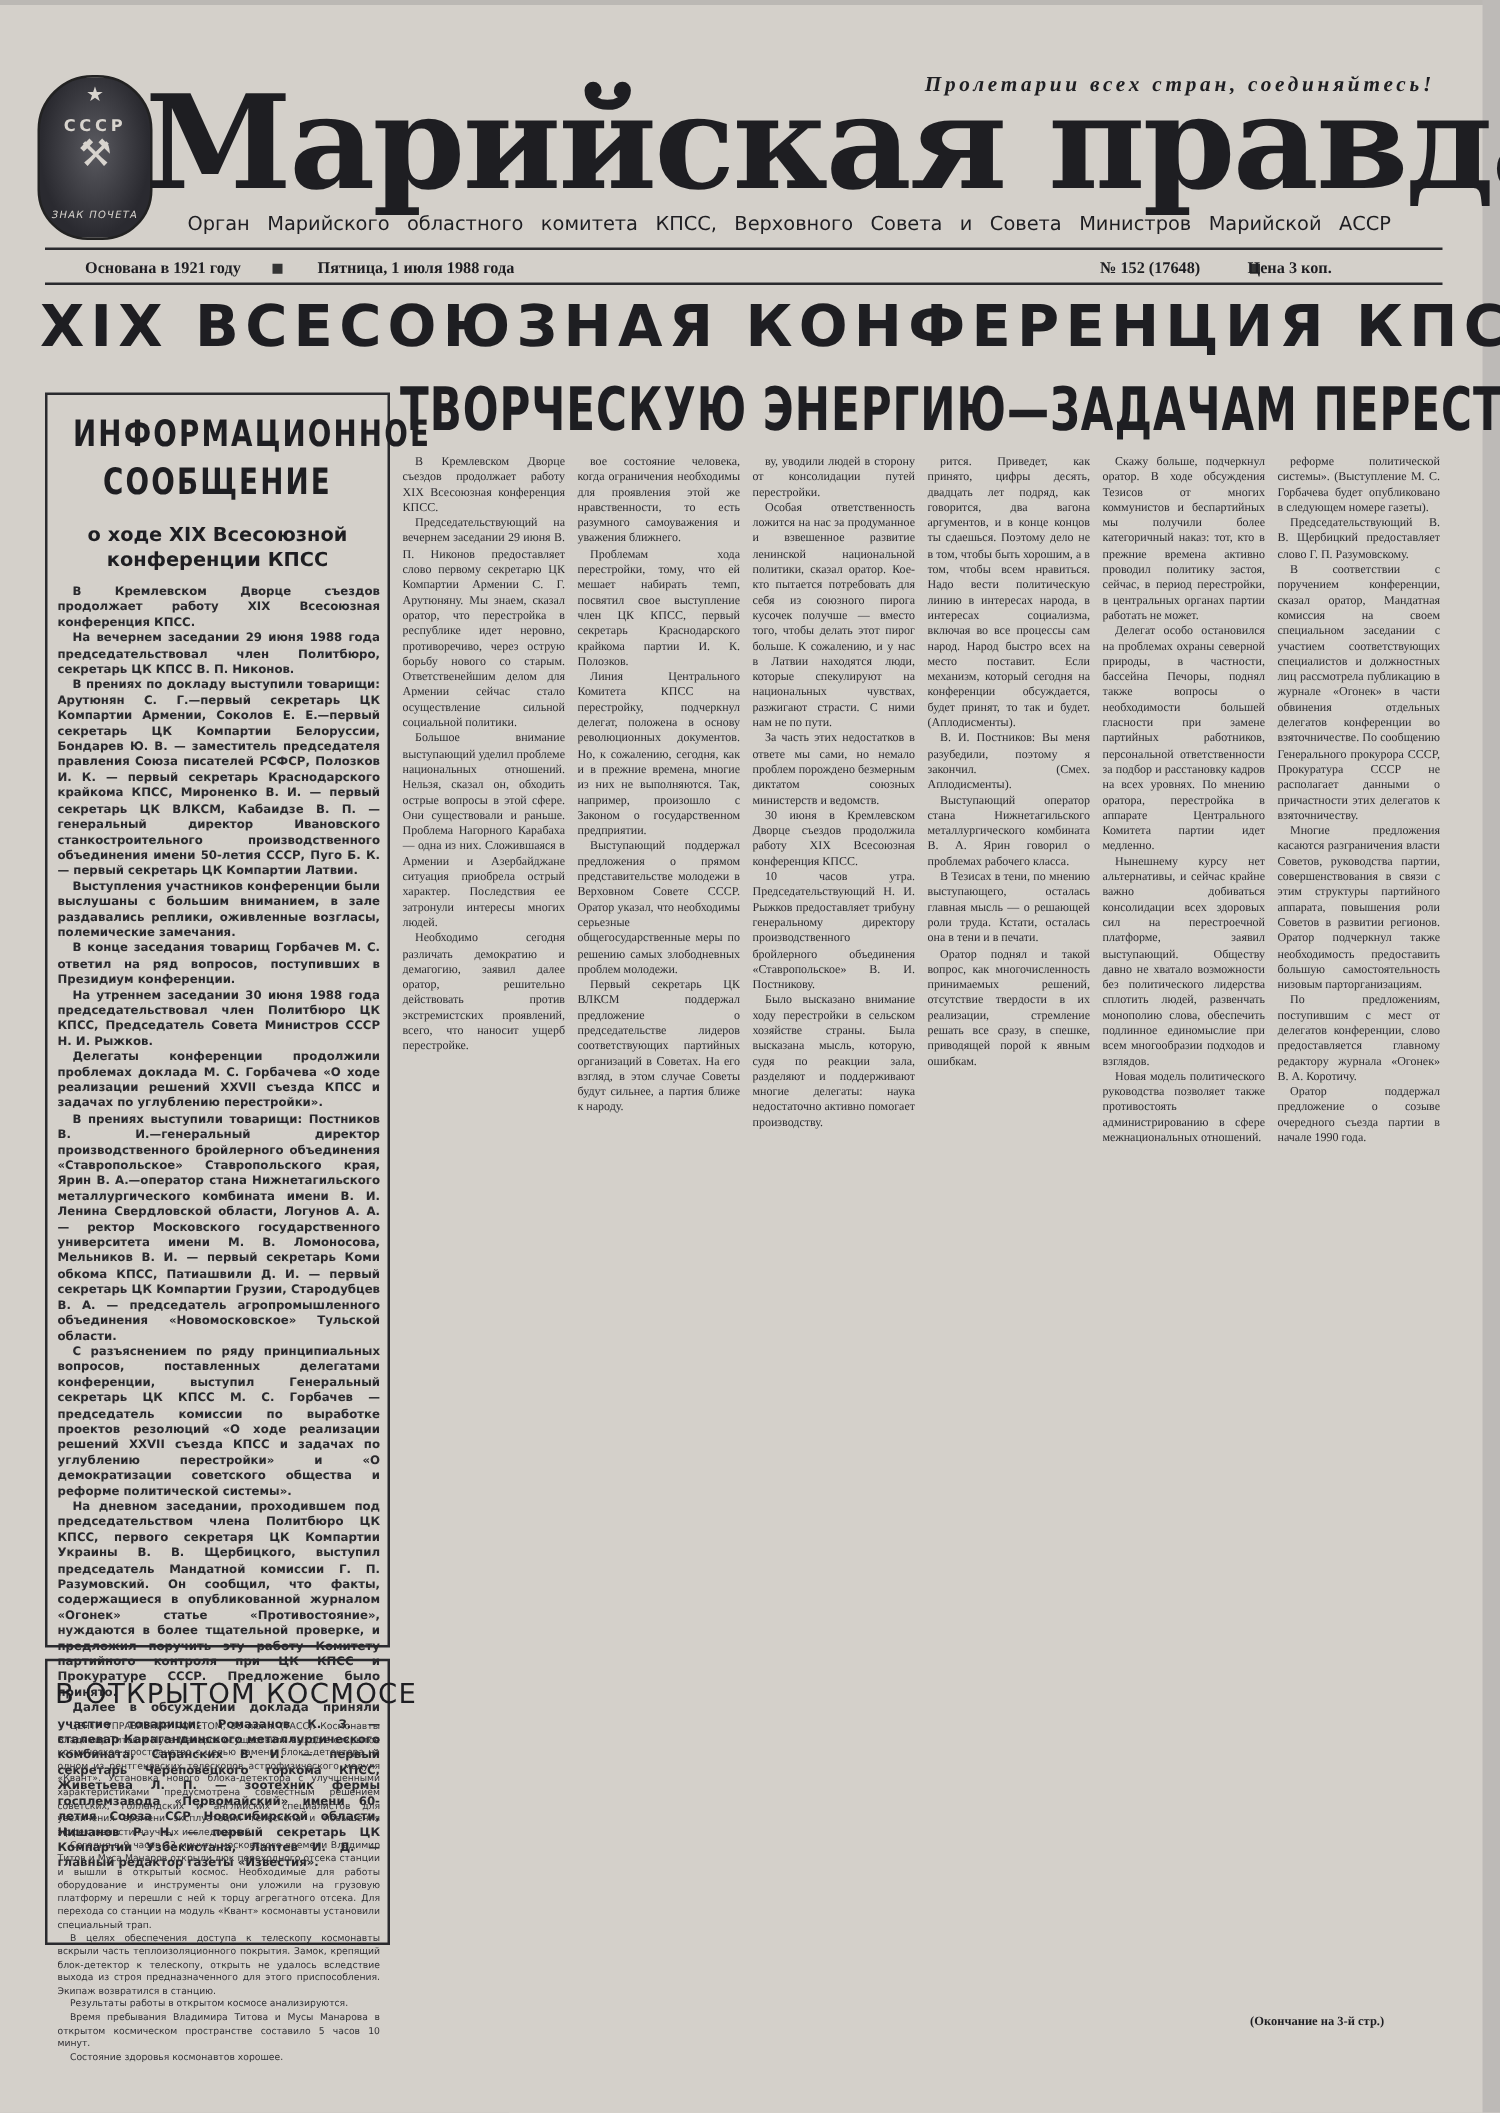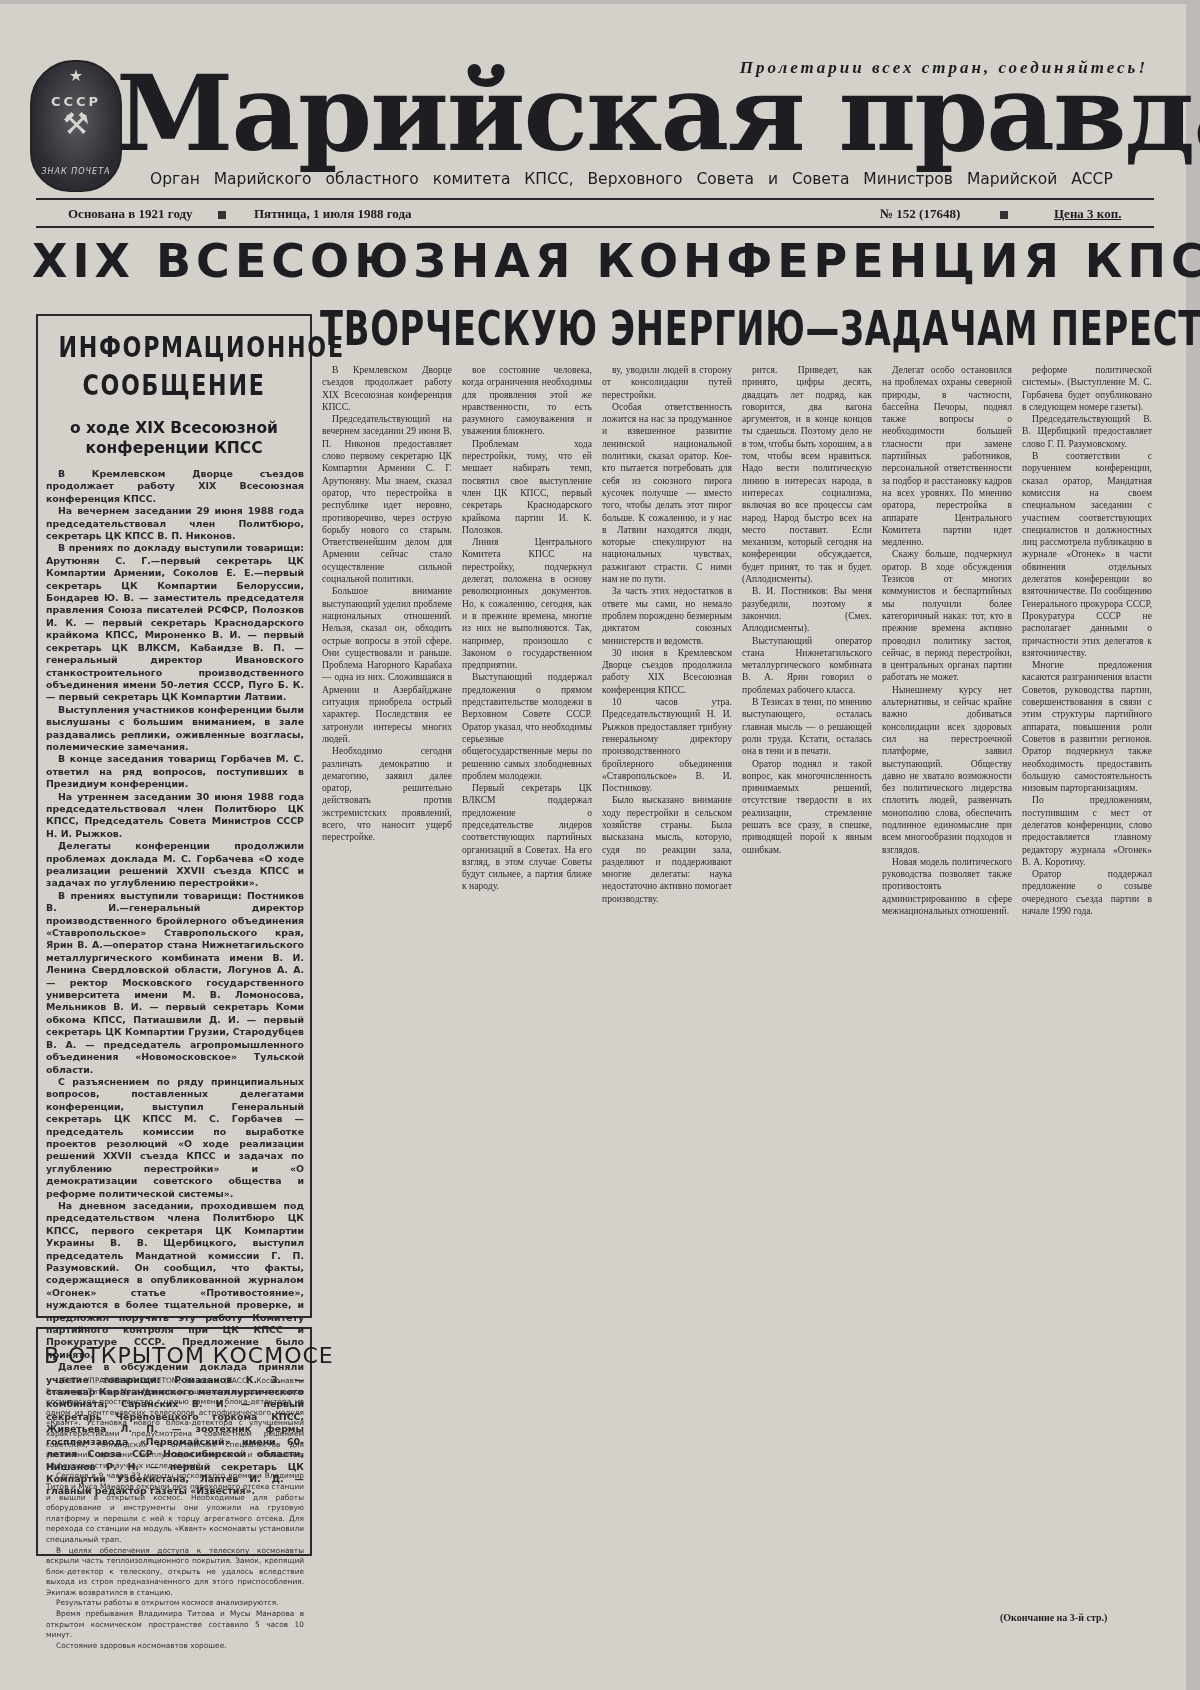--- a/index.html
+++ b/index.html
@@ -122,21 +122,21 @@
   <div class="slogan">Пролетарии всех стран, соединяйтесь!</div>
   <div class="title">Марийская правда</div>
   <div class="organ">Орган Марийского областного комитета КПСС, Верховного Совета и Совета Министров Марийской АССР</div>
 
   <div class="rule" style="left:36px; top:198px; width:1118px;"></div>
   <div class="dateline" style="left:48px;margin-left:20px;">Основана в 1921 году</div>
   <span class="sq" style="position:absolute; left:218px; top:211px;"></span>
   <div class="dateline" style="left:254px;">Пятница, 1 июля 1988 года</div>
   <div class="dateline" style="left:880px;">№ 152 (17648)</div>
   <span class="sq" style="position:absolute; left:1000px; top:211px;"></span>
-  <div class="dateline" style="left:1054px;text-decoration:underline;">Цена 3 коп.</div>
+  <div class="dateline" style="left:998px;">Цена 3 коп.</div>
   <div class="rule" style="left:36px; top:226px; width:1118px;"></div>
 
   <div class="banner">XIX ВСЕСОЮЗНАЯ КОНФЕРЕНЦИЯ КПСС</div>
 
   <div class="infobox">
     <div class="info-h1">ИНФОРМАЦИОННОЕ СООБЩЕНИЕ</div>
     <div class="info-h2">о ходе XIX Всесоюзной конференции КПСС</div>
     <div class="info-body">
       <p>В Кремлевском Дворце съездов продолжает работу XIX Всесоюзная конференция КПСС.</p>
       <p>На вечернем заседании 29 июня 1988 года председательствовал член Политбюро, секретарь ЦК КПСС В. П. Никонов.</p>
@@ -189,22 +189,22 @@
       <p>Было высказано внимание ходу перестройки в сельском хозяйстве страны. Была высказана мысль, которую, судя по реакции зала, разделяют и поддерживают многие делегаты: наука недостаточно активно помогает производству.</p>
     </div>
     <div class="col">
       <p>рится. Приведет, как принято, цифры десять, двадцать лет подряд, как говорится, два вагона аргументов, и в конце концов ты сдаешься. Поэтому дело не в том, чтобы быть хорошим, а в том, чтобы всем нравиться. Надо вести политическую линию в интересах народа, в интересах социализма, включая во все процессы сам народ. Народ быстро всех на место поставит. Если механизм, который сегодня на конференции обсуждается, будет принят, то так и будет. (Аплодисменты).</p>
       <p>В. И. Постников: Вы меня разубедили, поэтому я закончил. (Смех. Аплодисменты).</p>
       <p>Выступающий оператор стана Нижнетагильского металлургического комбината В. А. Ярин говорил о проблемах рабочего класса.</p>
       <p>В Тезисах в тени, по мнению выступающего, осталась главная мысль — о решающей роли труда. Кстати, осталась она в тени и в печати.</p>
       <p>Оратор поднял и такой вопрос, как многочисленность принимаемых решений, отсутствие твердости в их реализации, стремление решать все сразу, в спешке, приводящей порой к явным ошибкам.</p>
     </div>
     <div class="col">
+      <p>Скажу больше, подчеркнул оратор. В ходе обсуждения Тезисов от многих коммунистов и беспартийных мы получили более категоричный наказ: тот, кто в прежние времена активно проводил политику застоя, сейчас, в период перестройки, в центральных органах партии работать не может.</p>
       <p>Делегат особо остановился на проблемах охраны северной природы, в частности, бассейна Печоры, поднял также вопросы о необходимости большей гласности при замене партийных работников, персональной ответственности за подбор и расстановку кадров на всех уровнях. По мнению оратора, перестройка в аппарате Центрального Комитета партии идет медленно.</p>
-      <p>Скажу больше, подчеркнул оратор. В ходе обсуждения Тезисов от многих коммунистов и беспартийных мы получили более категоричный наказ: тот, кто в прежние времена активно проводил политику застоя, сейчас, в период перестройки, в центральных органах партии работать не может.</p>
       <p>Нынешнему курсу нет альтернативы, и сейчас крайне важно добиваться консолидации всех здоровых сил на перестроечной платформе, заявил выступающий. Обществу давно не хватало возможности без политического лидерства сплотить людей, развенчать монополию слова, обеспечить подлинное единомыслие при всем многообразии подходов и взглядов.</p>
       <p>Новая модель политического руководства позволяет также противостоять администрированию в сфере межнациональных отношений.</p>
     </div>
     <div class="col">
       <p>реформе политической системы». (Выступление М. С. Горбачева будет опубликовано в следующем номере газеты).</p>
       <p>Председательствующий В. В. Щербицкий предоставляет слово Г. П. Разумовскому.</p>
       <p>В соответствии с поручением конференции, сказал оратор, Мандатная комиссия на своем специальном заседании с участием соответствующих специалистов и должностных лиц рассмотрела публикацию в журнале «Огонек» в части обвинения отдельных делегатов конференции во взяточничестве. По сообщению Генерального прокурора СССР, Прокуратура СССР не располагает данными о причастности этих делегатов к взяточничеству.</p>
       <p>Многие предложения касаются разграничения власти Советов, руководства партии, совершенствования в связи с этим структуры партийного аппарата, повышения роли Советов в развитии регионов. Оратор подчеркнул также необходимость предоставить большую самостоятельность низовым парторганизациям.</p>
       <p>По предложениям, поступившим с мест от делегатов конференции, слово предоставляется главному редактору журнала «Огонек» В. А. Коротичу.</p>
       <p>Оратор поддержал предложение о созыве очередного съезда партии в начале 1990 года.</p>

